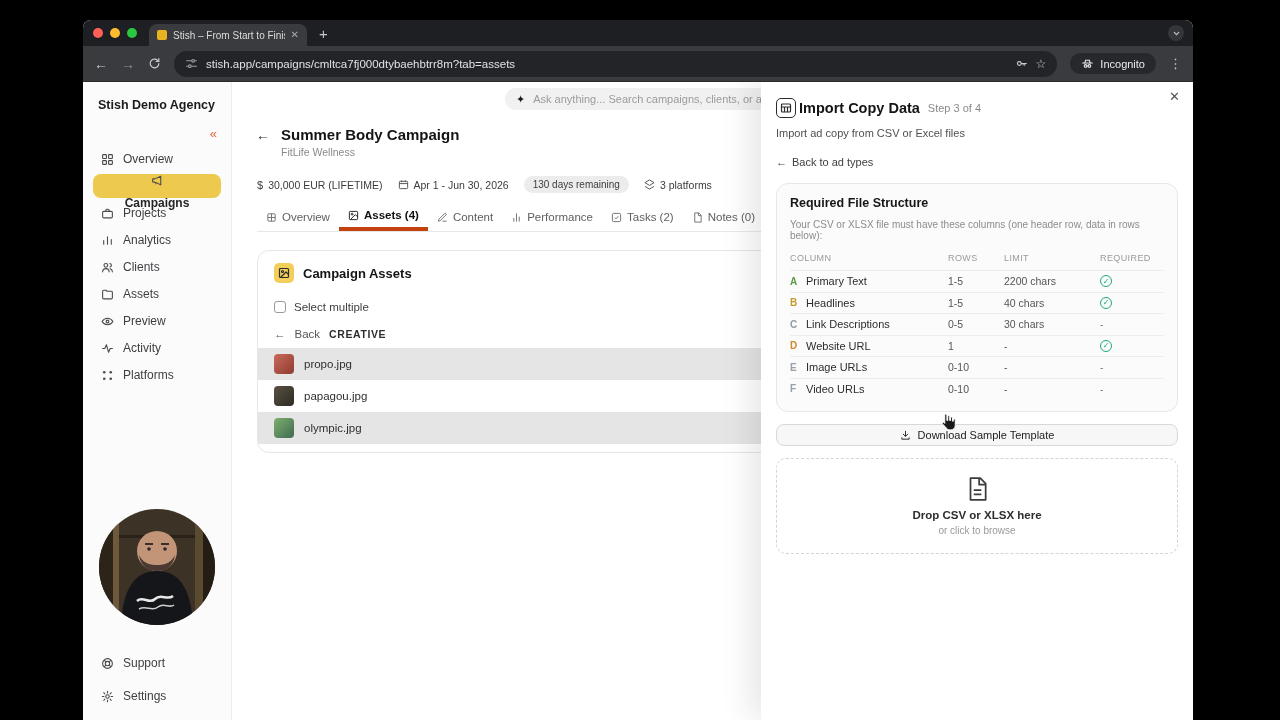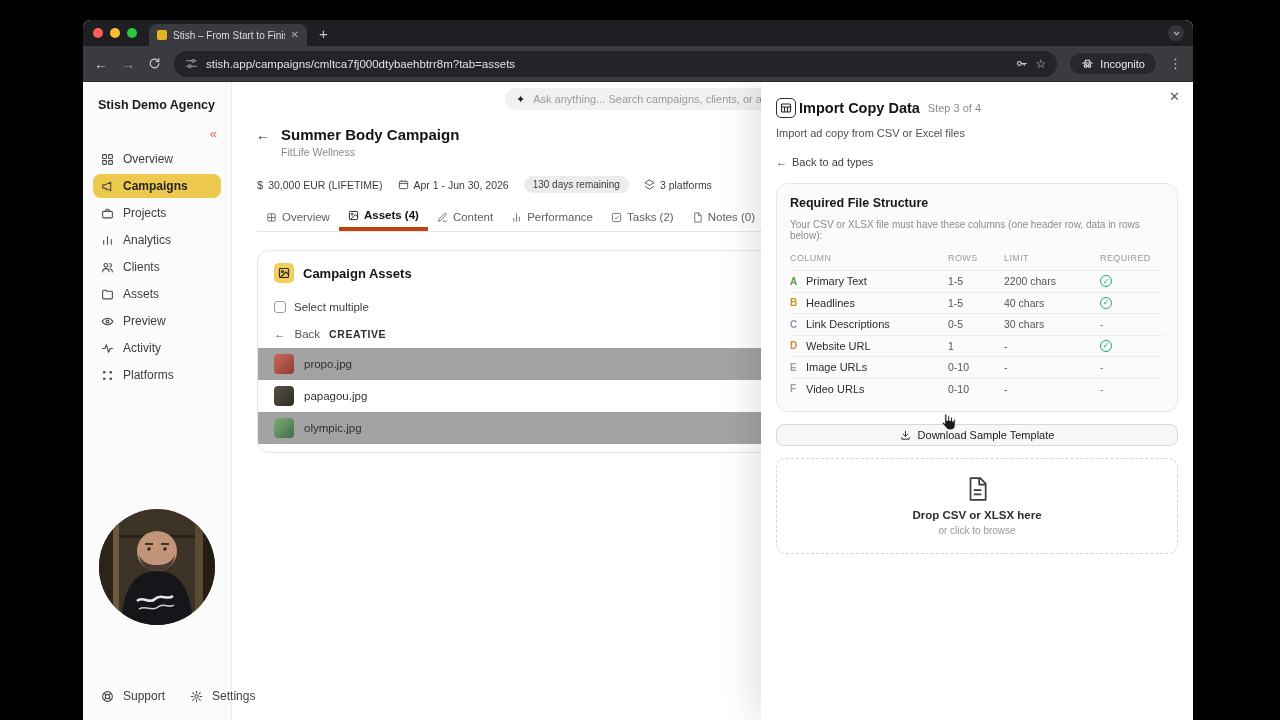--- a/index.html
+++ b/index.html
@@ -41,24 +41,24 @@
   .app { flex:1; display:flex; position:relative; background:#fff; overflow:hidden; }
 
   
   .sidebar { width:149px; flex:0 0 auto; background:#fbfbfb; border-right:1px solid #ececec;
              display:flex; flex-direction:column; padding:16px 10px 12px; }
   .agency { font-size:12.5px; font-weight:bold; color:#1b1b1b; padding-left:5px; }
   .collapse { align-self:flex-end; color:#e0683f; font-size:13px; margin:15px 4px 7px 0; line-height:1; }
   .nav { display:flex; flex-direction:column; gap:3px; }
   .nav-item { display:flex; align-items:center; gap:9px; height:24px; padding:0 8px; border-radius:8px;
               color:#3e3e42; font-size:12px; }
-  .nav-item.active { background:#edc94d; font-weight:bold; color:#262626; }
+  .nav-item.active { background:#edc94d; font-weight:bold; color:#262626;flex-direction:column; }
   .nav-ico { color:#4a4a4e; display:flex; }
   .avatar { width:116px; height:116px; border-radius:50%; margin:122px auto 0; overflow:hidden; flex:0 0 auto; }
-  .side-footer { margin-top:auto; display:flex; flex-direction:row; gap:9px; }
+  .side-footer { margin-top:auto; display:flex; flex-direction:column; gap:9px; }
 
   
   .main { flex:1; position:relative; min-width:0; }
   .searchbar { position:absolute; left:273px; top:6px; width:470px; height:22px; border-radius:11px;
                background:#f1f1f1; display:flex; align-items:center; gap:8px; padding:0 11px; }
   .search-ic { font-size:11px; color:#1b1b1b; }
   .searchbar input { border:none; outline:none; background:transparent; flex:1; font-size:11px;
                      color:#333; font-family:"Liberation Sans",sans-serif; }
   .searchbar input::placeholder { color:#9b9b9b; }
 
@@ -85,21 +85,21 @@
                  border-radius:12px; background:#fff; overflow:hidden; padding-bottom:8px; }
   .card-head { display:flex; align-items:center; gap:9px; padding:12px 16px 10px; }
   .card-head-ic { width:20px; height:20px; border-radius:5px; background:#f2cf5b; color:#2b2b2b;
                   display:flex; align-items:center; justify-content:center; }
   .card-title { font-size:13px; font-weight:bold; color:#141414; }
   .select-row { display:flex; align-items:center; gap:8px; padding:8px 16px; font-size:11.5px; color:#3d3d3d; }
   .checkbox { width:12px; height:12px; border:1.5px solid #9a9a9a; border-radius:3px; background:#fff; }
   .crumb-row { display:flex; align-items:center; gap:9px; padding:7px 16px 8px; font-size:11.5px; color:#555; }
   .crumb-label { font-size:10.5px; font-weight:bold; color:#2e2e2e; letter-spacing:0.6px; }
   .file-row { display:flex; align-items:center; gap:10px; height:32px; padding:0 16px; }
-  .file-row.alt { background:#a3a3a3; }
+  .file-row.alt { background:#e5e5e5; }
   .thumb { width:20px; height:20px; border-radius:4px; flex:0 0 auto; }
   .thumb-0 { background:linear-gradient(135deg,#c96a5a,#8f3b33); }
   .thumb-1 { background:linear-gradient(135deg,#5a5142,#2e2a24); }
   .thumb-2 { background:linear-gradient(135deg,#7fae6f,#3f6b4f); }
   .thumb-3 { background:linear-gradient(135deg,#9aa58f,#5f6b5c); }
   .file-name { font-size:11.5px; color:#2f2f2f; }
 
   
   .panel { position:absolute; top:0; right:0; bottom:0; width:432px; background:#fff;
            box-shadow:-10px 0 30px rgba(0,0,0,0.10); padding:14px 15px; }

